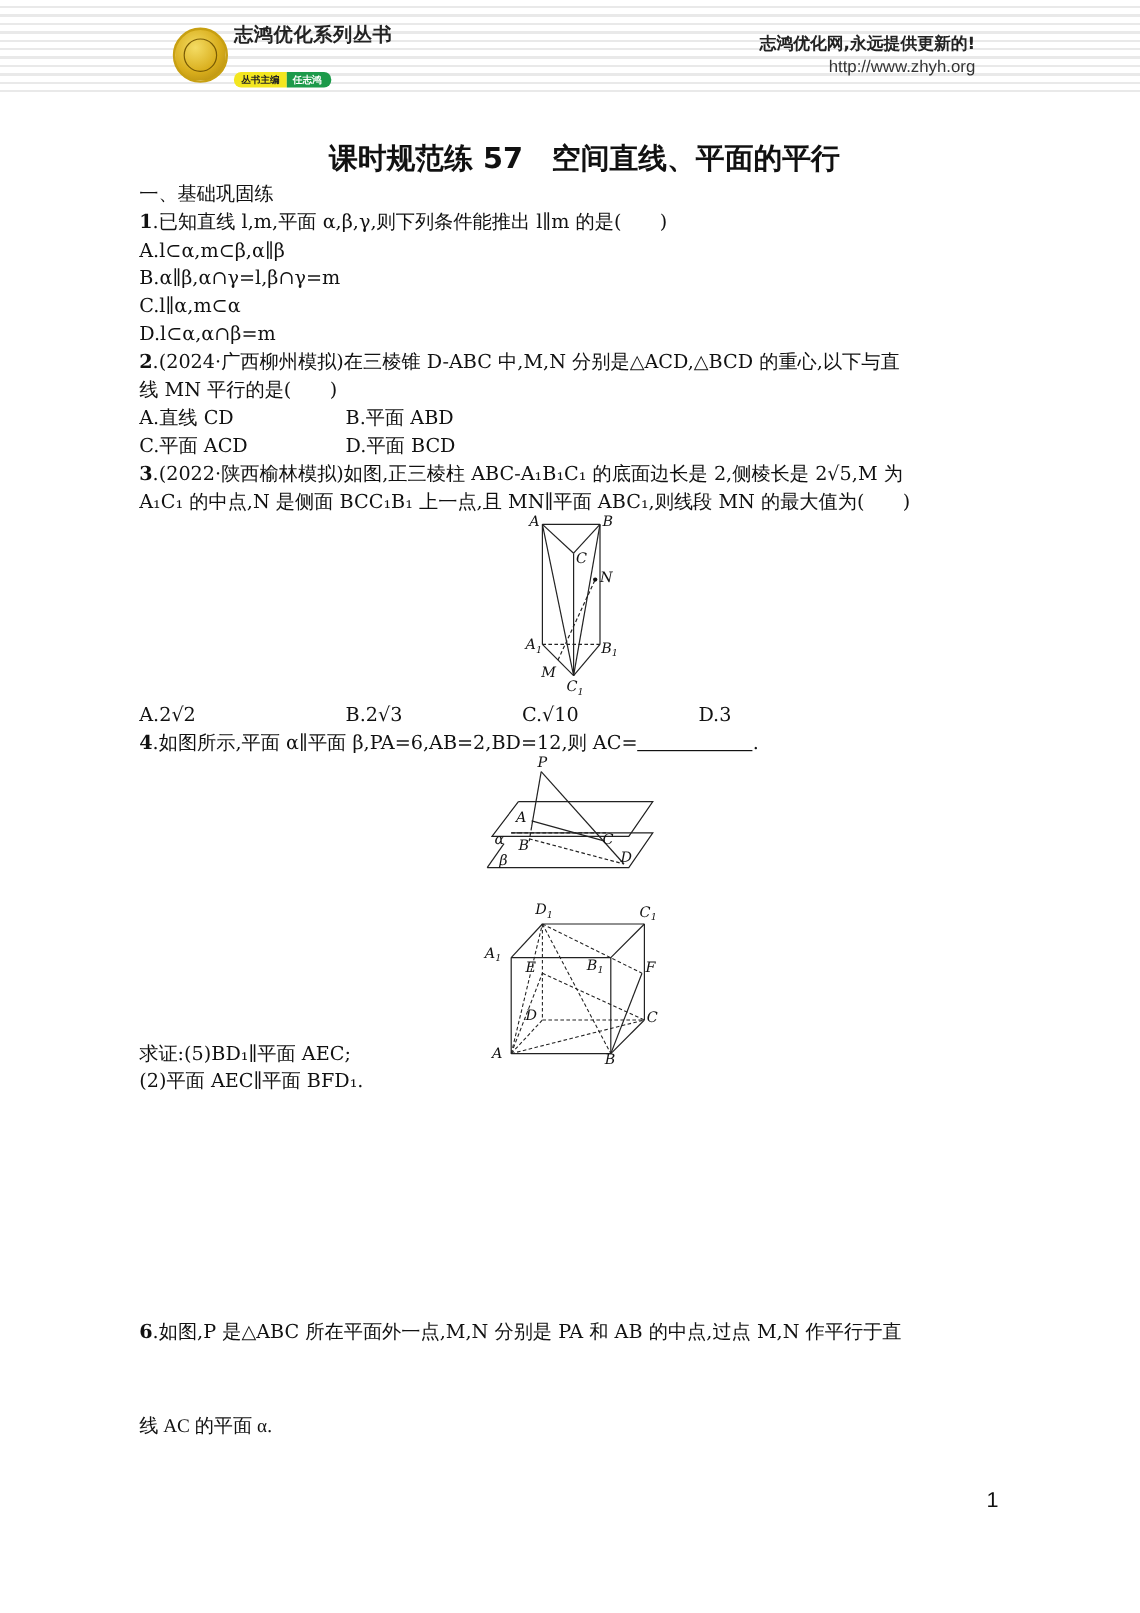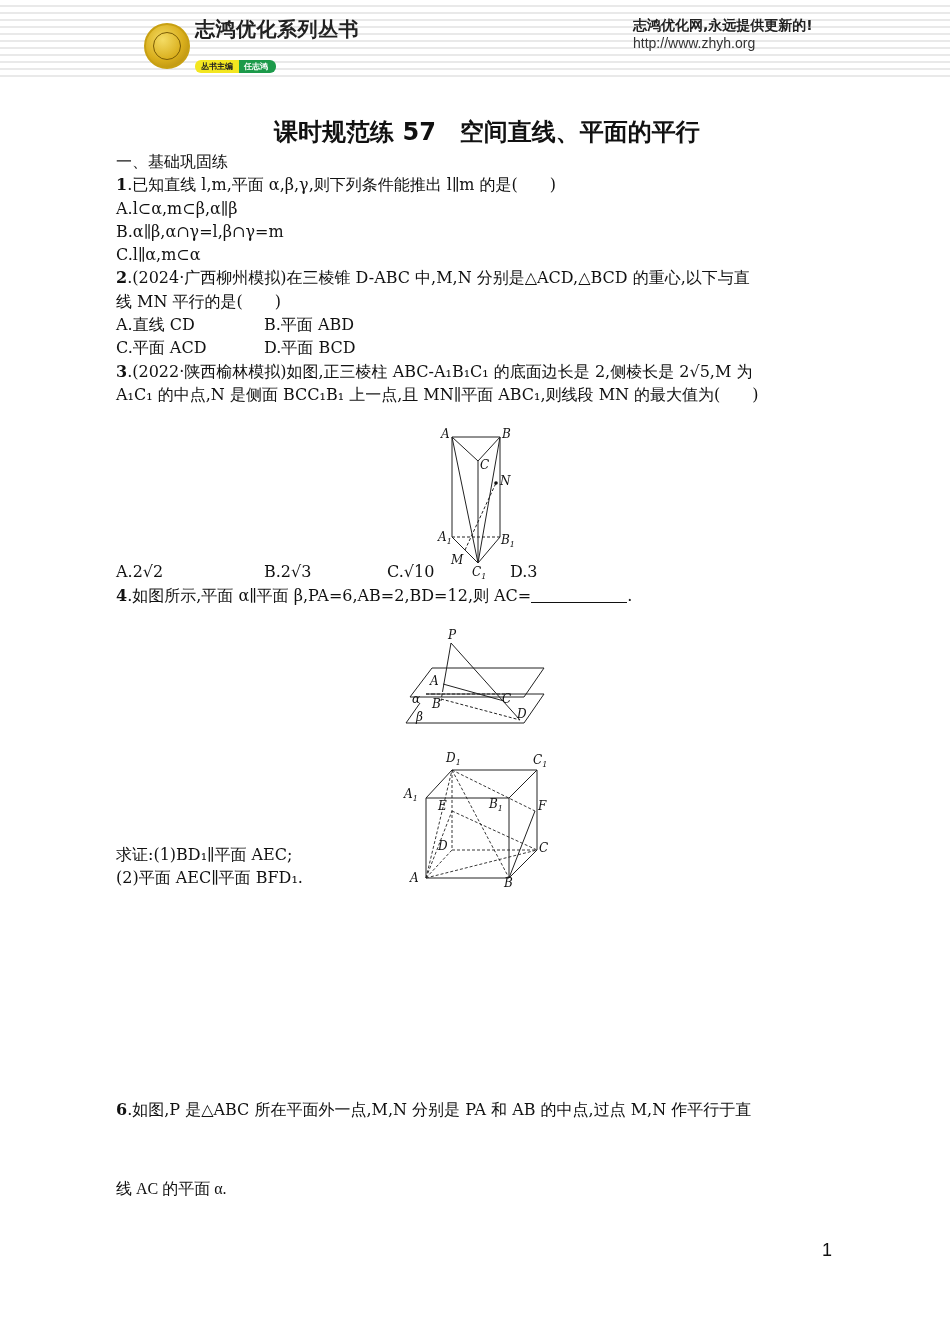--- a/index.html
+++ b/index.html
@@ -15,36 +15,36 @@
   .header-clip { position:absolute; left:0; top:0; width:950px; height:74px; overflow:hidden; }
   .logo-wrap { position: absolute; left: 144px; top: 19px; display: flex; align-items: center; }
   .medal {
     width: 46px; height: 46px; border-radius: 50%;
     background: radial-gradient(circle at 40% 35%, #f4dc64 0%, #d9ae1c 55%, #a9830c 100%);
     border: 2px solid #c8a012; box-sizing: border-box;
     display:flex; align-items:center; justify-content:center;
   }
   .medal-inner { width: 28px; height: 28px; border-radius:50%; border:1.5px solid #7a5c05; box-sizing:border-box; }
   .brand { margin-left: 5px; }
-  .brand-title { font-family: "DejaVu Sans", sans-serif; font-weight: bold; font-size: 20px; letter-spacing: 0.5px; color:#222; line-height: 20px; }
+  .brand-title { font-family: "DejaVu Sans", sans-serif; font-weight: bold; font-size: 16px; letter-spacing: 0.5px; color:#222; line-height: 20px; }
   .brand-tags { display:flex; margin-top: 21px; }
   .tag-yellow { background:#f3e620; font-family:"DejaVu Sans",sans-serif; font-size:8px; font-weight:bold; padding:1px 6px; border-radius:6px 0 0 6px; color:#222; }
   .tag-green { background:#1c9a4a; color:#fff; font-family:"DejaVu Sans",sans-serif; font-size:8px; font-weight:bold; padding:1px 8px 1px 5px; border-radius:0 6px 6px 0; }
-  .slogan { position:absolute; left:633px; top:16px; }
+  .slogan { position:absolute; left:633px; top:28px;text-align:right; }
   .slogan-title { font-family:"DejaVu Sans",sans-serif; font-weight:bold; font-size:14px; color:#222; line-height:18px; }
   .slogan-url { font-family:"Liberation Sans",sans-serif; font-size:14px; color:#333; line-height:18px; }
 
   .title {
     position:absolute; left:12px; top:116px; width:950px; text-align:center;
     font-family:"DejaVu Sans", sans-serif; font-weight:bold; font-size:24px; color:#111;
   }
   .content { position:absolute; left:116px; top:150px; width:710px; font-size:16px; line-height:23.3px; }
   .line { white-space: nowrap; }
   .qnum { font-weight:bold; }
-  .opts { display:flex; }
+  .opts { display:flex;gap:24px; }
   .opt { display:inline-block; }
   .blank { display:inline-block; width:96px; border-bottom:1px solid #111; height:14px; vertical-align:-2px; }
   .figure { position:absolute; }
   .fig-label { font-family:"DejaVu Serif","Liberation Serif",serif; font-style:italic; font-size:12px; fill:#111; }
   .page-num { position:absolute; left:822px; top:1240px; font-family:"Liberation Sans",sans-serif; font-size:18px; color:#111; }
 </style>
 </head>
 <body>
 
 <div class="header">
@@ -70,20 +70,21 @@
 
 <div class="title">课时规范练 57　空间直线、平面的平行</div>
 
 <div class="content">
   <div class="line">一、基础巩固练</div>
 
   <div class="line"><span class="qnum">1</span>.<span>已知直线 l,m,平面 α,β,γ,则下列条件能推出 l∥m 的是(　　)</span></div>
   <div class="line">A.l⊂α,m⊂β,α∥β</div>
   <div class="line">B.α∥β,α∩γ=l,β∩γ=m</div>
   <div class="line">C.l∥α,m⊂α</div>
+  <div class="line">D.l⊂α,α∩β=m</div>
 
   <div class="line"><span class="qnum">2</span>.<span>(2024·广西柳州模拟)在三棱锥 D-ABC 中,M,N 分别是△ACD,△BCD 的重心,以下与直</span></div>
   <div class="line">线 MN 平行的是(　　)</div>
   <div class="line opts">
     <span class="opt" style="width:148px">A.直线 CD</span>
     <span class="opt">B.平面 ABD</span>
   </div>
   <div class="line opts">
     <span class="opt" style="width:148px">C.平面 ACD</span>
     <span class="opt">D.平面 BCD</span>
@@ -96,21 +97,21 @@
     <span class="opt" style="width:148px">A.2√2</span>
     <span class="opt" style="width:123px">B.2√3</span>
     <span class="opt" style="width:123px">C.√10</span>
     <span class="opt">D.3</span>
   </div>
 
   <div class="line"><span class="qnum">4</span>.<span>如图所示,平面 α∥平面 β,PA=6,AB=2,BD=12,则 AC=</span><span class="blank"></span>.</div>
   <div style="height:100px"></div>
 
   <div style="height:136px"></div>
-  <div class="line">求证:(1)BD₁∥平面 AEC;</div>
+  <div class="line">求证:(5)BD₁∥平面 AEC;</div>
   <div class="line">(2)平面 AEC∥平面 BFD₁.</div>
 
   <div class="line" style="position:absolute; top:948px;"><span class="qnum">6</span>.<span>如图,P 是△ABC 所在平面外一点,M,N 分别是 PA 和 AB 的中点,过点 M,N 作平行于直</span></div>
   <div class="line" style="position:absolute; top:1027px;font-family:Liberation Serif, serif;">线 AC 的平面 α.</div>
 </div>
 
 <svg class="figure" style="left:430px; top:425px;" width="100" height="160" viewBox="0 0 100 160">
   <g stroke="#222" stroke-width="1" fill="none">
     <line x1="22" y1="12" x2="70" y2="12"></line>
     <line x1="22" y1="12" x2="48" y2="36"></line>

